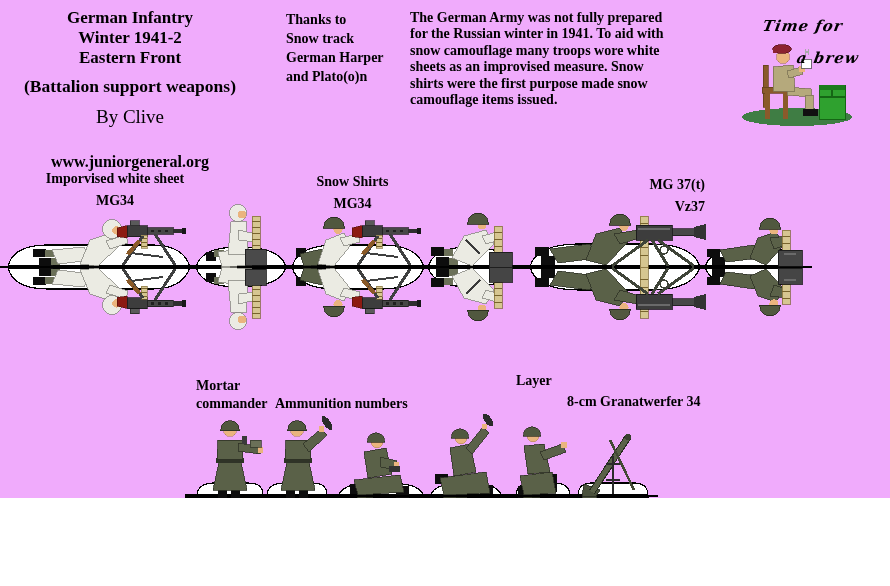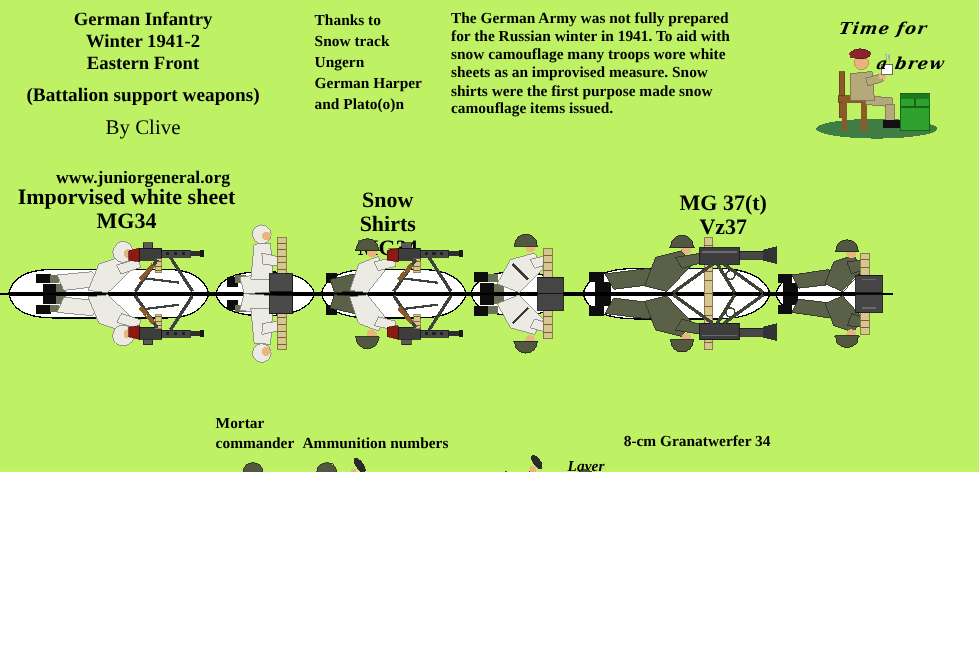--- a/index.html
+++ b/index.html
@@ -1,50 +1,49 @@
 <!DOCTYPE html>
 <html><head>
 <meta charset="utf-8">
 <style>
   html,body{margin:0;padding:0;background:#fff;}
-  .sheet{position:relative;width:890px;height:429px;background:#bef264;overflow:hidden;
+  .sheet{position:relative;width:890px;height:498px;background:#f0abfc;overflow:hidden;
          font-family:"Liberation Serif","DejaVu Serif",serif;color:#000;}
   .abs{position:absolute;}
   .title-block{left:2px;top:8px;width:256px;text-align:center;}
   .title-line{font-size:17px;font-weight:bold;line-height:20px;}
   .subtitle{font-size:17.5px;font-weight:bold;margin-top:8px;}
   .byline{font-size:19px;font-weight:normal;margin-top:9px;}
   .website{font-size:16px;font-weight:bold;margin-top:25px;font-family:Liberation Serif, serif;}
   .thanks-block{left:286px;top:10px;width:125px;font-size:14px;font-weight:bold;line-height:19px;}
   .desc-block{left:410px;top:10px;width:265px;font-size:14px;font-weight:bold;line-height:16.4px;}
   .brew{left:735px;top:5px;width:155px;height:125px;}
   .brew-text{position:absolute;font-style:italic;font-weight:bold;font-size:15px;
              letter-spacing:1px;transform:skewX(-10deg);font-family:"DejaVu Serif",serif;}
-  .row-label{text-align:center;font-weight:bold;font-size:20px;line-height:22px;}
+  .row-label{text-align:center;font-weight:bold;font-size:14px;line-height:22px;}
   .row2-label{font-weight:bold;font-size:14px;line-height:18px;}
   .row-svg{position:absolute;left:0;}
 </style>
 </head>
 <body>
 
 <div class="sheet">
 
   <div class="abs title-block">
     <div class="title-line">German Infantry</div>
     <div class="title-line">Winter 1941-2</div>
     <div class="title-line">Eastern Front</div>
     <div class="subtitle">(Battalion support weapons)</div>
     <div class="byline">By Clive</div>
     <div class="website">www.juniorgeneral.org</div>
   </div>
 
   <div class="abs thanks-block">
     <div>Thanks to</div>
     <div>Snow track</div>
-    <div>Ungern</div>
     <div>German Harper</div>
     <div>and Plato(o)n</div>
   </div>
 
   <div class="abs desc-block">The German Army was not fully prepared for the Russian winter in 1941. To aid with snow camouflage many troops wore white sheets as an improvised measure. Snow shirts were the first purpose made snow camouflage items issued.</div>
 
   <div class="abs brew">
     <div class="brew-text" style="left:28px;top:12px;">Time for</div>
     <div class="brew-text" style="left:62px;top:44px;">a brew</div>
     <svg width="155" height="125" viewBox="0 0 155 125" shape-rendering="crispEdges">
@@ -75,21 +74,21 @@
   </div>
 
   <div class="abs row-label" style="left:10px;top:168px;width:210px;">
     <div>Imporvised white sheet</div>
     <div>MG34</div>
   </div>
   <div class="abs row-label" style="left:305px;top:171px;width:95px;">
     <div>Snow Shirts</div>
     <div>MG34</div>
   </div>
-  <div class="abs row-label" style="left:610px;top:174px;width:95px;">
+  <div class="abs row-label" style="left:610px;top:174px;width:95px;text-align:right;">
     <div>MG 37(t)</div>
     <div>Vz37</div>
   </div>
 
   <svg class="row-svg" style="top:192px;" width="890" height="150" viewBox="0 0 890 150" shape-rendering="crispEdges">
     <defs>
       <g id="mg34gun">
         <polygon points="0,1 10,-1.5 10,11 0,9.5" fill="#8c1a12" stroke="#4e0c08" stroke-width="0.6"></polygon>
         <rect x="10" y="-1.5" width="20" height="11" fill="#3d3d3d" stroke="#141414" stroke-width="0.7"></rect>
         <rect x="13" y="-6.5" width="9" height="5" fill="#5a5a5a" stroke="#141414" stroke-width="0.6"></rect>
@@ -226,21 +225,21 @@
       </g>
     </g>
     <use href="#r1f" transform="translate(0,150) scale(1,-1)"></use>
   </svg>
 
   <div class="abs row2-label" style="left:196px;top:377px;width:80px;">
     <div>Mortar</div>
     <div>commander</div>
   </div>
   <div class="abs row2-label" style="left:275px;top:395px;text-align:right;">Ammunition numbers</div>
-  <div class="abs row2-label" style="left:516px;top:416px;font-style:italic;">Layer</div>
+  <div class="abs row2-label" style="left:516px;top:372px;">Layer</div>
   <div class="abs row2-label" style="left:567px;top:393px;">8-cm Granatwerfer 34</div>
 
   <svg class="row-svg" style="top:412px;" width="890" height="168" viewBox="0 0 890 168" shape-rendering="crispEdges">
     <g id="r2b" fill="#ffffff" stroke="#000" stroke-width="1.2">
       <path d="M 197 84 C 197 73 207 71 213 71 L 247 71 C 257 71 263 73 263 84 Z"></path>
       <path d="M 267 84 C 267 73 277 71 283 71 L 311 71 C 321 71 327 73 327 84 Z"></path>
       <path d="M 338 84 C 342 73 356 71 381 71 C 406 71 420 73 424 84 Z"></path>
       <path d="M 430 84 C 434 73 448 71 466 71 C 484 71 498 73 502 84 Z"></path>
       <path d="M 516 84 C 516 74 524 71 532 71 L 554 71 C 562 71 570 74 570 84 Z"></path>
       <path d="M 578 84 C 578 74 584 71 592 71 L 634 71 C 642 71 648 74 648 84 Z"></path>

